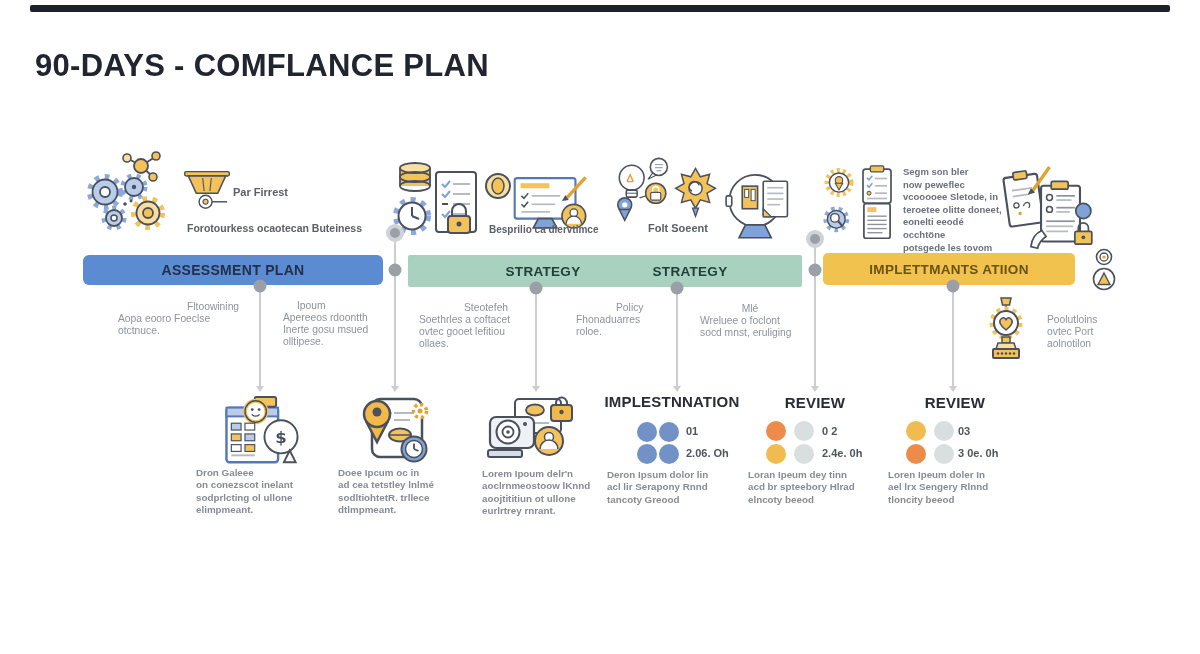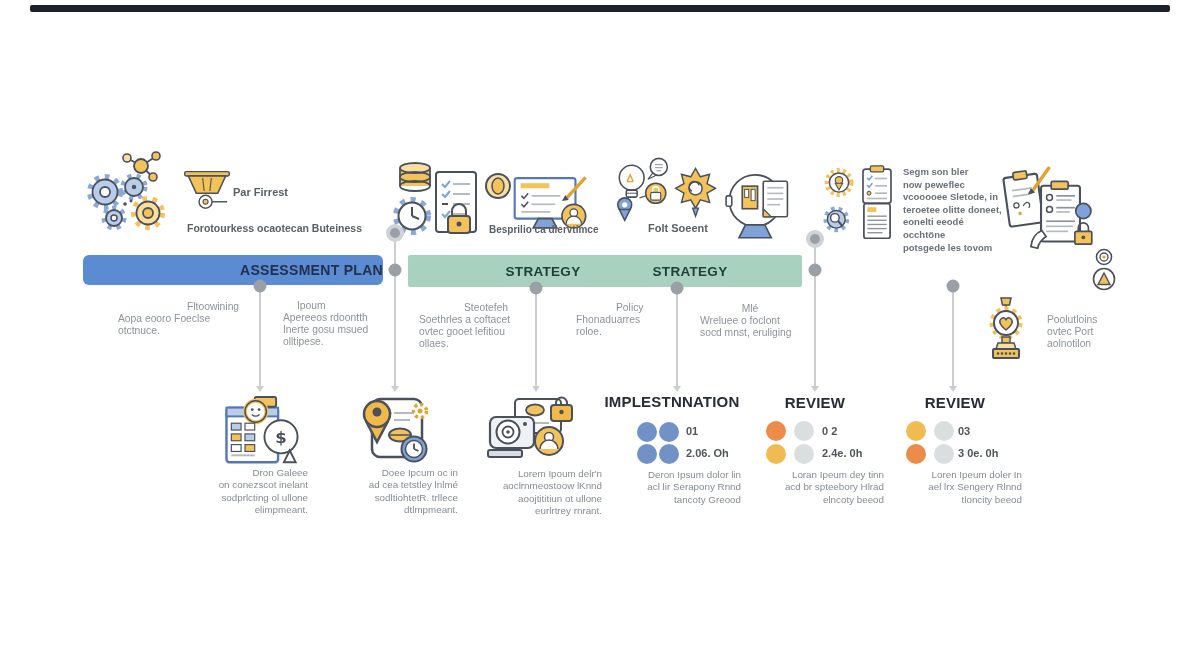--- a/index.html
+++ b/index.html
@@ -1,43 +1,44 @@
 <!DOCTYPE html>
 <html><head>
 <meta charset="utf-8">
 <style>
   html,body{margin:0;padding:0;background:#fff}
   .canvas{position:relative;width:1200px;height:654px;background:#fff;overflow:hidden;
           font-family:"Liberation Sans",sans-serif;}
   .topbar{position:absolute;left:30px;top:5px;width:1140px;height:7px;background:#1c212b;border-radius:2px}
   .title{position:absolute;left:35px;top:48px;font-size:31px;font-weight:800;color:#20252f;letter-spacing:.3px}
-  .banner{position:absolute;display:flex;align-items:center;justify-content:flex-end;font-weight:800}
+  .banner{position:absolute;display:flex;align-items:center;justify-content:center;font-weight:800}
   .banner .lbl{font-size:14px;letter-spacing:.3px}
   .vline{position:absolute;width:2px;background:#cbcdd1}
   .varrow{position:absolute;width:0;height:0;border-left:4px solid transparent;border-right:4px solid transparent;
           border-top:6px solid #cbcdd1;transform:translateX(-50%)}
   .node{position:absolute;background:#9aa0a6;border-radius:50%;transform:translate(-50%,-50%)}
   .node.sm{width:13px;height:13px}
   .node.ring{width:10px;height:10px;border:4px solid #cfd2d6}
   .cap{position:absolute;color:#5a6069;font-weight:700;font-size:11px;white-space:nowrap}
   .note{position:absolute;color:#8d939c;font-size:10.3px;line-height:12px;font-weight:500}
   .note .ln{white-space:nowrap}
   .bigcap{position:absolute;color:#6b717b;font-size:9.5px;line-height:12.6px;font-weight:600}
-  .btxt{position:absolute;color:#868c95;font-size:9.8px;line-height:12.4px;text-align:right;font-weight:400}
+  .btxt{position:absolute;color:#868c95;font-size:9.8px;line-height:12.4px;text-align:left;font-weight:700}
   .shead{position:absolute;font-weight:800;font-size:15px;color:#272c37;text-align:center;letter-spacing:.2px}
   .dot{position:absolute;width:20px;height:20px;border-radius:50%}
   .stat{position:absolute;font-size:11px;color:#4f555d;font-weight:600;white-space:nowrap}
   svg{position:absolute;overflow:visible}
 </style>
 </head>
 <body>
 
 <div class="canvas">
 
   <div class="topbar"></div>
+  <div class="title">90-DAYS - COMFLANCE PLAN</div>
 
   <svg style="left:85px;top:150px" width="96" height="92" viewBox="0 0 96 92">
     <line x1="44" y1="9" x2="56" y2="16" stroke="#4a505c" stroke-width="1.8"></line>
     <line x1="56" y1="16" x2="70" y2="7" stroke="#4a505c" stroke-width="1.8"></line>
     <line x1="56" y1="16" x2="67" y2="26" stroke="#4a505c" stroke-width="1.8"></line>
     <circle cx="56" cy="16" r="7" fill="#f3c35a" stroke="#4a505c" stroke-width="1.8"></circle>
     <circle cx="42" cy="8" r="4" fill="#f8dfa0" stroke="#4a505c" stroke-width="1.6"></circle>
     <circle cx="71" cy="6" r="4" fill="#f3c35a" stroke="#4a505c" stroke-width="1.6"></circle>
     <circle cx="68" cy="27" r="4" fill="#f3c35a" stroke="#4a505c" stroke-width="1.6"></circle>
     <circle cx="20" cy="42" r="15" fill="none" stroke="#8aa9da" stroke-width="6" stroke-dasharray="4.5 5.5"></circle>
@@ -246,20 +247,23 @@
     <polygon points="12,6 18,17.5 6,17.5" fill="#f3c35a" stroke="#4a505c" stroke-width="1.4"></polygon>
   </svg>
 
   <div class="banner" style="left: 83px; top: 255px; width: 300px; height: 30px; border-radius: 6px; background-color: rgb(91, 139, 208);">
     <span class="lbl" style="color:#22304e">ASSESSMENT PLAN</span>
   </div>
   <div class="banner" style="left: 408px; top: 255px; width: 394px; height: 32px; border-radius: 2px; background-color: rgb(168, 210, 191);">
     <span class="lbl" style="position:absolute;left:75px;width:120px;text-align:center;font-size:13.5px;color:#1f4038">STRATEGY</span>
     <span class="lbl" style="position:absolute;left:222px;width:120px;text-align:center;font-size:13.5px;color:#1f4038">STRATEGY</span>
   </div>
+  <div class="banner" style="left: 823px; top: 253px; width: 252px; height: 32px; border-radius: 5px; background-color: rgb(242, 194, 79);">
+    <span class="lbl" style="font-size:13.5px;color:#6a520f">IMPLETTMANTS ATIION</span>
+  </div>
 
   <div class="vline" style="left:259px;top:288px;height:98px"></div>
   <div class="varrow" style="left:260px;top:386px"></div>
   <div class="vline" style="left:394px;top:240px;height:146px"></div>
   <div class="varrow" style="left:395px;top:386px"></div>
   <div class="vline" style="left:535px;top:290px;height:96px"></div>
   <div class="varrow" style="left:536px;top:386px"></div>
   <div class="vline" style="left:676px;top:290px;height:96px"></div>
   <div class="varrow" style="left:677px;top:386px"></div>
   <div class="vline" style="left:814px;top:246px;height:140px"></div>

